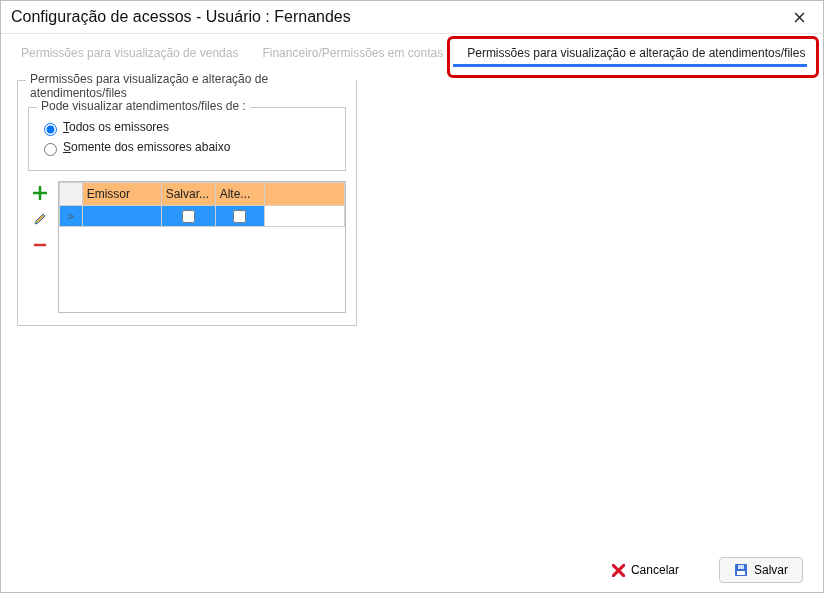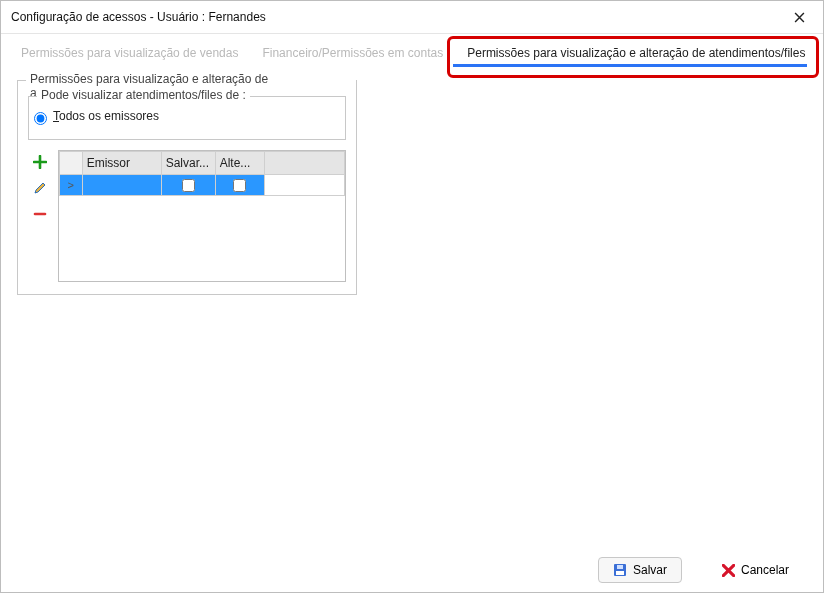--- a/index.html
+++ b/index.html
@@ -1,41 +1,41 @@
 <!DOCTYPE html>
 <html><head>
 <meta charset="utf-8">
 <style>
   html,body{margin:0;padding:0;font-family:"Segoe UI",Tahoma,sans-serif;font-size:12px;color:#222;background:#fff}
   .window{width:824px;height:593px;border:1px solid #bdbdbd;box-sizing:border-box;position:relative;background:#fff}
   .titlebar{display:flex;align-items:center;justify-content:space-between;height:32px;padding:0 10px;border-bottom:1px solid #e5e5e5}
-  .title{font-size:12px;color:#111}
+  .title{font-size:16px;color:#111}
   .closebtn{width:28px;height:28px;display:flex;align-items:center;justify-content:center;border:none;background:transparent;cursor:pointer}
   .closebtn svg{width:11px;height:11px}
   .tabs{display:flex;align-items:flex-end;padding:8px 12px 0 12px;position:relative}
   .tab{font-size:12px;padding:4px 8px;margin-right:8px;white-space:nowrap;cursor:pointer}
   .tab.inactive{color:#b9b9b9;filter:blur(0.6px)}
   .tab.active{color:#222}
   .highlight-box{border:3px solid #d60000;border-radius:6px;position:absolute;pointer-events:none}
   .active-underline{height:3px;background:#2a73f5;position:absolute}
   .content{padding:16px 16px 0 16px}
   .fieldset{border:1px solid #c8c8c8;padding:10px 10px 12px 10px;width:340px;box-sizing:border-box;margin-bottom:8px;position:relative}
   .fieldset > .legend{position:absolute;top:-9px;left:8px;background:#fff;padding:0 4px;font-size:12px;color:#444}
-  .subfieldset{border:1px solid #c8c8c8;padding:8px 10px 10px 0;position:relative;margin-top:5px}
+  .subfieldset{border:1px solid #c8c8c8;padding:8px 10px 10px 10px;position:relative;margin-top:16px}
   .subfieldset > .legend{position:absolute;top:-9px;left:8px;background:#fff;padding:0 4px;font-size:12px;color:#444}
   .radio-row{display:flex;align-items:flex-start;margin:4px 0}
   .radio-row input{margin-right:6px}
   .radio-row label{font-size:12px}
   .radio-row .ul{text-decoration:underline}
   .grid-area{display:flex;margin-top:10px}
   .toolbar{width:24px;display:flex;flex-direction:column;align-items:center;gap:6px;margin-right:6px;padding-top:2px}
   .toolbar button{width:20px;height:20px;border:none;background:transparent;display:flex;align-items:center;justify-content:center;cursor:pointer;padding:0}
   .table-wrap{border:1px solid #bfbfbf;width:290px;height:130px;overflow:hidden;background:#fff}
   table{border-collapse:collapse;width:100%;table-layout:fixed}
-  thead th{font-weight:normal;font-size:12px;background:#e5e5e5;border:1px solid #cfcfcf;padding:2px 4px;text-align:left;height:18px;overflow:hidden;white-space:nowrap;text-overflow:ellipsis}
+  thead th{font-weight:normal;font-size:12px;background:#fdba74;border:1px solid #cfcfcf;padding:2px 4px;text-align:left;height:18px;overflow:hidden;white-space:nowrap;text-overflow:ellipsis}
   thead th:first-child{width:14px;background:#f1f1f1}
   thead th.col-emissor{width:70px}
   thead th.col-vis{width:45px}
   thead th.col-alt{width:40px}
   tbody td{border:1px solid #cfcfcf;padding:0;height:20px}
   tbody tr.selected td{background:#2a97ff}
   tbody td.rowhdr{background:#f1f1f1;text-align:center;font-size:11px;color:#555}
   tbody td .cb{display:flex;align-items:center;justify-content:center;height:100%}
   tbody td .cb input{margin:0}
   .footer{position:absolute;left:0;right:0;bottom:0;height:44px;display:flex;align-items:center;justify-content:flex-end;padding:0 20px;gap:26px}
@@ -68,20 +68,24 @@
   <div class="content">
     <div class="fieldset">
       <span class="legend">Permissões para visualização e alteração de atendimentos/files</span>
 
       <div class="subfieldset">
         <span class="legend">Pode visualizar atendimentos/files de :</span>
 
         <div class="radio-row">
           <input type="radio" name="vis" checked="" style="">
           <label><span class="ul">T</span><span>odos os emissores</span></label>
+        </div>
+        <div class="radio-row">
+          <input type="radio" name="vis" style="">
+          <label><span class="ul">S</span><span>omente dos emissores abaixo</span></label>
         </div>
       </div>
 
       <div class="grid-area">
         <div class="toolbar">
           <button>
             <svg width="14" height="14" viewBox="0 0 14 14">
                 <path d="M7 1v12M1 7h12" stroke="#1a9a1a" stroke-width="2.6" stroke-linecap="round"></path>
               </svg>
           </button>
@@ -125,29 +129,29 @@
                 <td style="background:#fff;border-left:1px solid #cfcfcf"></td>
               </tr>
             </tbody>
           </table>
         </div>
       </div>
     </div>
   </div>
 
   <div class="footer">
+    <button class="btn flat">
+      <svg width="13" height="13" viewBox="0 0 10 10">
+          <path d="M1 1 L9 9 M9 1 L1 9" stroke="#d6142b" stroke-width="2.4" stroke-linecap="round"></path>
+        </svg>
+      <span>Cancelar</span>
+    </button>
     <button class="btn">
       <svg width="14" height="14" viewBox="0 0 14 14">
           <rect x="1" y="1" width="12" height="12" rx="1" fill="#3b6fd6"></rect>
           <rect x="3" y="8" width="8" height="4" fill="#fff"></rect>
           <rect x="4" y="2" width="6" height="4" fill="#cfe0ff"></rect>
         </svg>
       <span>Salvar</span>
     </button>
-    <button class="btn flat">
-      <svg width="13" height="13" viewBox="0 0 10 10">
-          <path d="M1 1 L9 9 M9 1 L1 9" stroke="#d6142b" stroke-width="2.4" stroke-linecap="round"></path>
-        </svg>
-      <span>Cancelar</span>
-    </button>
   </div>
 
 </div>
 
 </body></html>

